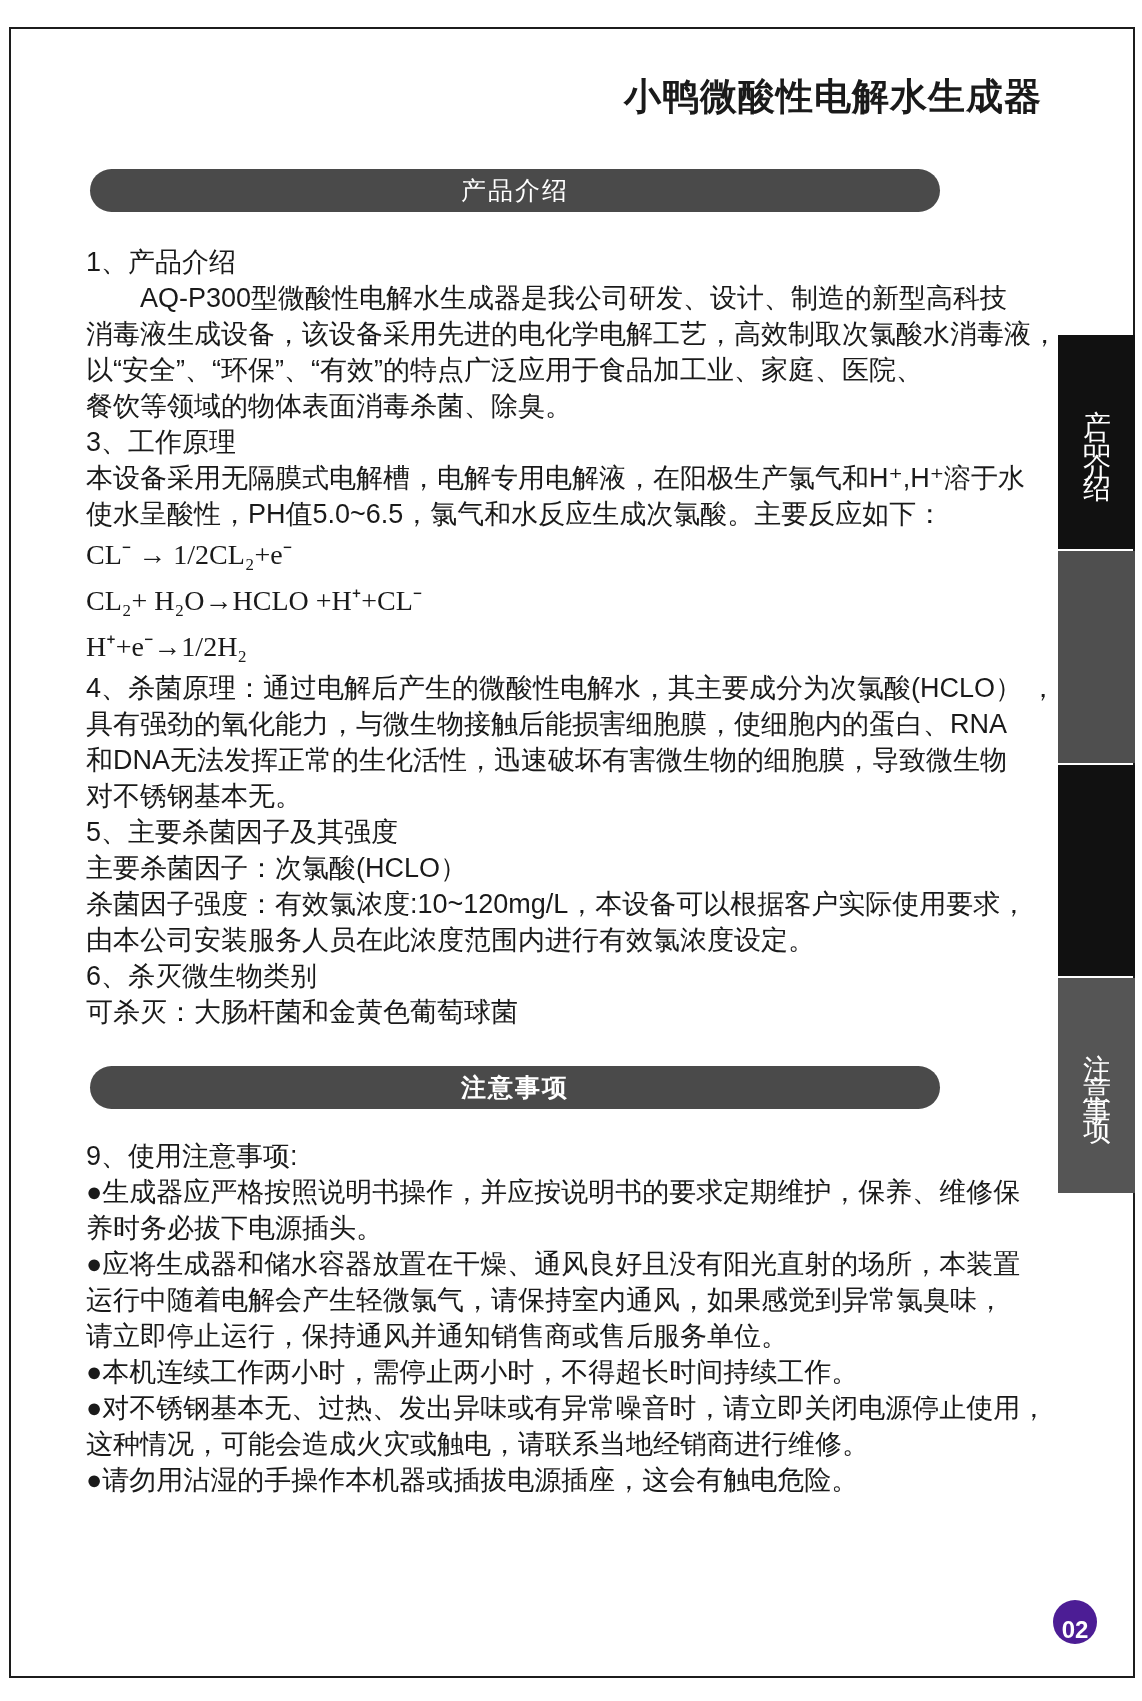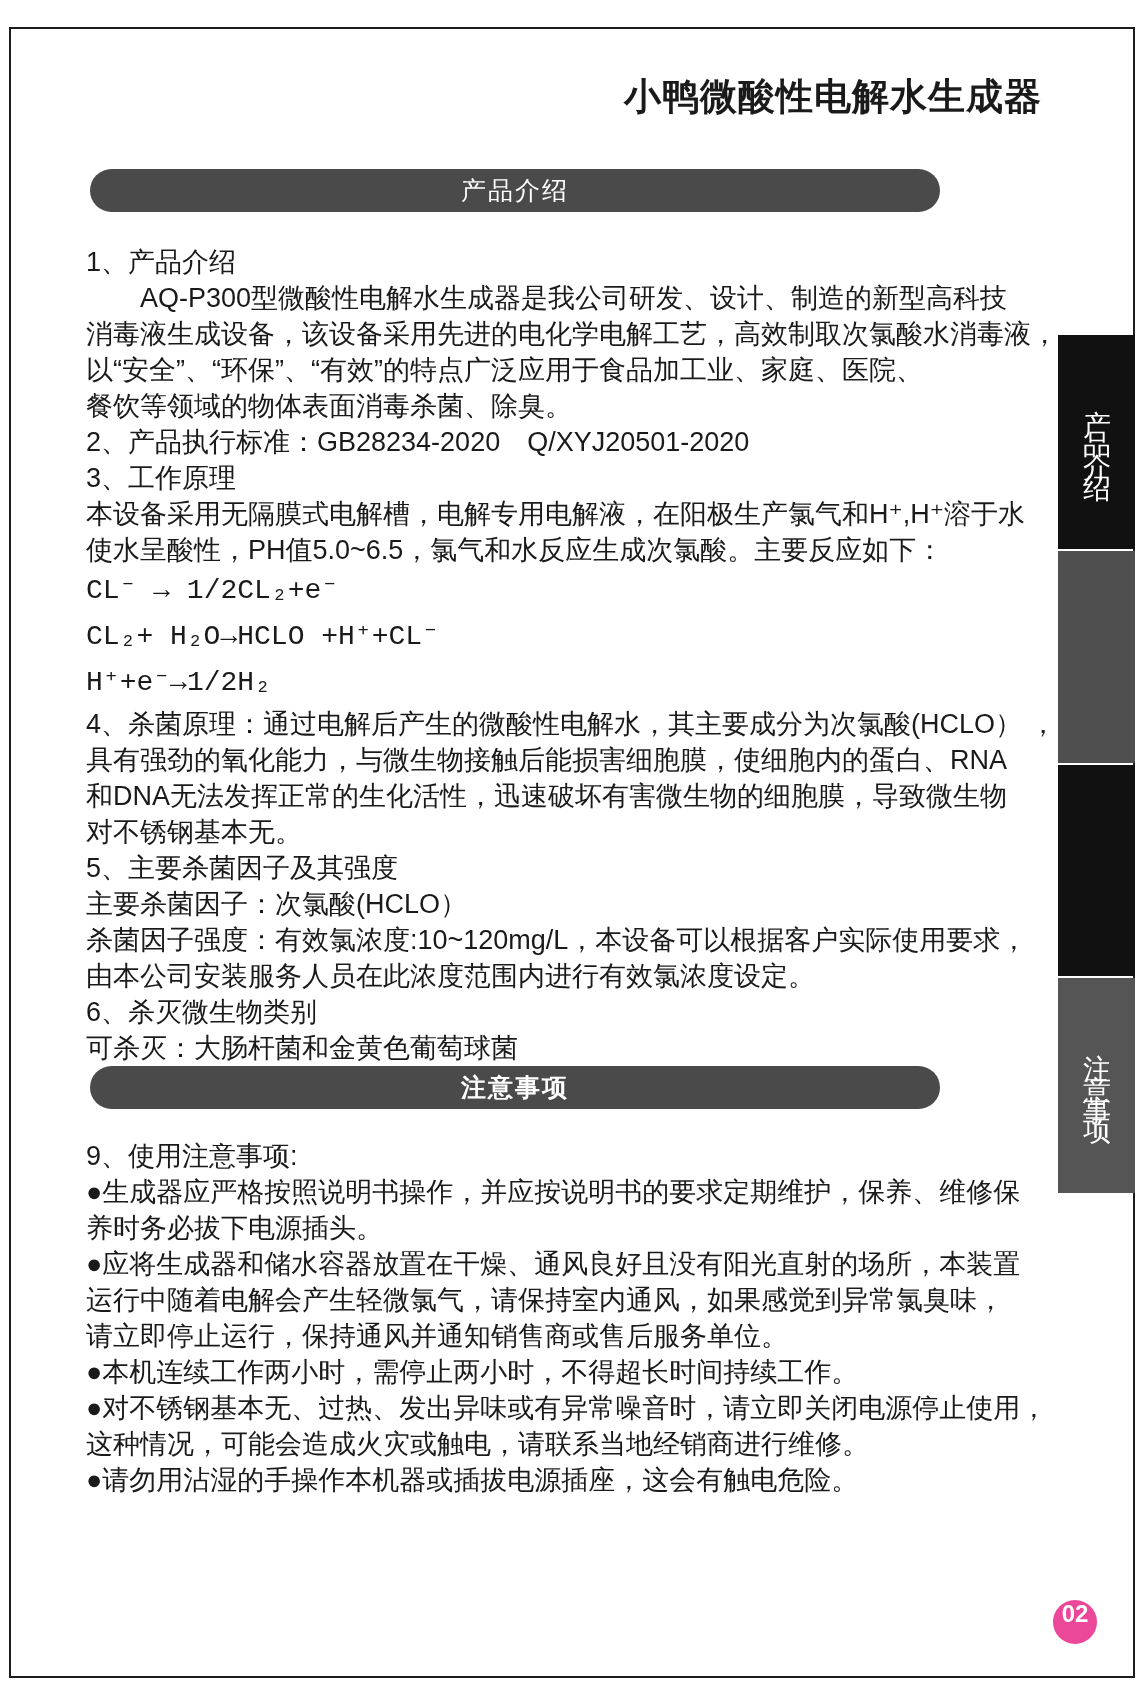--- a/index.html
+++ b/index.html
@@ -36,65 +36,64 @@
   }
   #banner-1 { top:169px; }
   #banner-2 { top:1066px; font-weight:700; }
   .textcol {
     position:absolute; left:86px; width:958px;
     font-size:27px; line-height:36px;margin-top:12px;
   }
   #sec-1 { top:232px; }
   #sec-2 { top:1126px; }
   .line { white-space:nowrap; }
-  .eq { line-height:46px; font-size:28px; font-family:Liberation Mono, monospace; }
+  .eq { line-height:46px; font-size:28px; font-family:Liberation Serif, serif; }
   .sidebar-seg {
     position:absolute; left:1058px; width:77px;
     display:flex; align-items:center; justify-content:center;
   }
   #side-tab-1 { top:335px; height:214px; background:#111111; }
   #side-blk-1 { top:551px; height:212px; background:#4f4f4f; }
   #side-blk-2 { top:765px; height:211px; background:#111111; }
   #side-tab-2 { top:978px; height:215px; background:#555555; }
   .vtext {
     writing-mode:vertical-rl;
     color:#ffffff;
     font-size:28px;
     letter-spacing:22px;
     position:relative; top:-11px;
     white-space:nowrap;
   }
   .pagenum {
     position:absolute; left:1053px; top:1600px;
     width:44px; height:44px;
     border-radius:50%;
-    background:#ec4899;
+    background:#4c1d95;
     color:#ffffff;
-    display:flex; align-items:flex-start; justify-content:center;
+    display:flex; align-items:flex-end; justify-content:center;
     font-size:24px; font-weight:700;
   }
 </style>
 </head>
 <body>
 
 <div class="frame"></div>
 
 <div class="doc-title">小鸭微酸性电解水生成器</div>
 
 <div class="banner" id="banner-1">
   <span>产品介绍</span>
 </div>
 
 <div class="textcol" id="sec-1">
   <div class="line">1、产品介绍</div>
   <div class="line">　　AQ-P300型微酸性电解水生成器是我公司研发、设计、制造的新型高科技</div>
   <div class="line">消毒液生成设备，该设备采用先进的电化学电解工艺，高效制取次氯酸水消毒液，</div>
   <div class="line">以“安全”、“环保”、“有效”的特点广泛应用于食品加工业、家庭、医院、</div>
   <div class="line">餐饮等领域的物体表面消毒杀菌、除臭。</div>
-  <div class="line">2、产品执行标准：GB28234-2020　Q/XYJ20501-2020</div>
   <div class="line">3、工作原理</div>
   <div class="line">本设备采用无隔膜式电解槽，电解专用电解液，在阳极生产氯气和H⁺,H⁺溶于水</div>
   <div class="line">使水呈酸性，PH值5.0~6.5，氯气和水反应生成次氯酸。主要反应如下：</div>
   <div class="line eq">CL⁻ → 1/2CL₂+e⁻</div>
   <div class="line eq">CL₂+ H₂O→HCLO +H⁺+CL⁻</div>
   <div class="line eq">H⁺+e⁻→1/2H₂</div>
   <div class="line">4、杀菌原理：通过电解后产生的微酸性电解水，其主要成分为次氯酸(HCLO） ，</div>
   <div class="line">具有强劲的氧化能力，与微生物接触后能损害细胞膜，使细胞内的蛋白、RNA</div>
   <div class="line">和DNA无法发挥正常的生化活性，迅速破坏有害微生物的细胞膜，导致微生物</div>
   <div class="line">对不锈钢基本无。</div>

